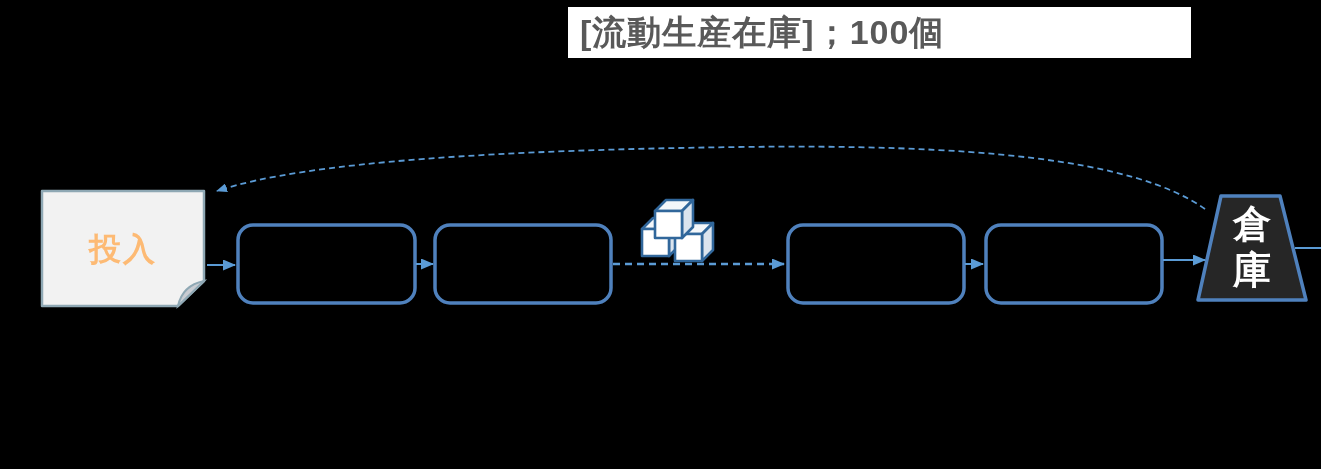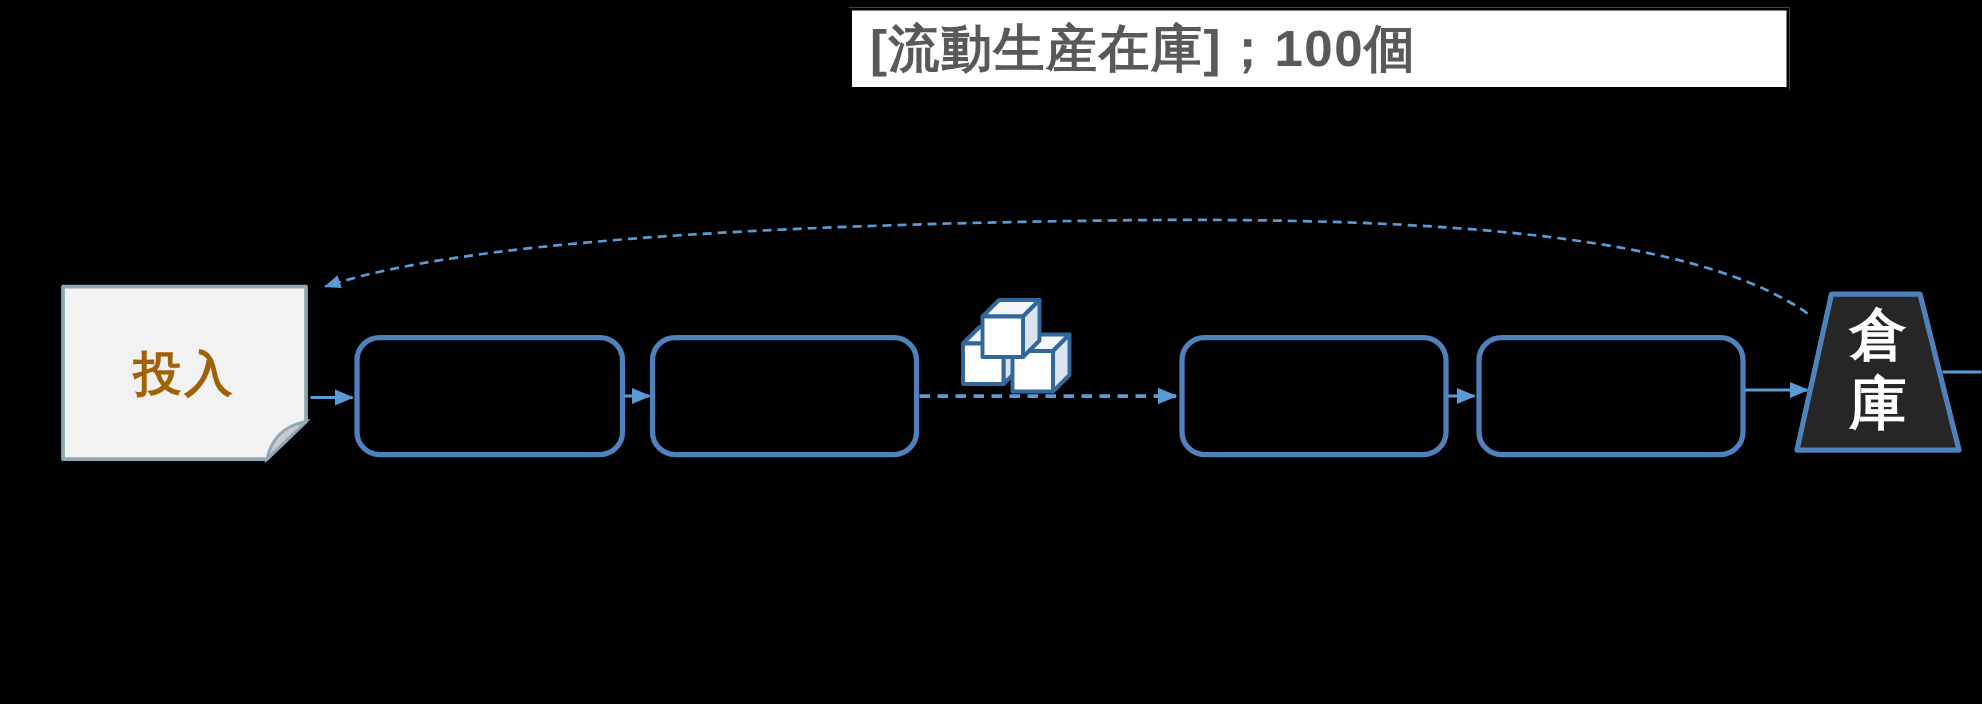--- a/index.html
+++ b/index.html
@@ -19,21 +19,21 @@
     display:flex;align-items:center;
     padding-left:12px;
   }
   .title-box span{
     font-size:34px;font-weight:bold;color:#595959;letter-spacing:1px;
     white-space:nowrap;
   }
   .note-label{
     position:absolute;left:4px;top:194px;width:162px;height:110px;
     display:flex;flex-direction:column;align-items:center;justify-content:center;
-    font-size:32px;font-weight:bold;color:#a16207;line-height:1.45;
+    font-size:32px;font-weight:bold;color:#fdba74;line-height:1.45;
     letter-spacing:2px;
   }
   .warehouse-label{
     position:absolute;left:1163px;top:197px;width:102px;height:102px;
     display:flex;flex-direction:column;align-items:center;justify-content:center;
     font-size:38px;font-weight:bold;color:#ffffff;line-height:1.2;
   }
 </style>
 </head>
 <body>

